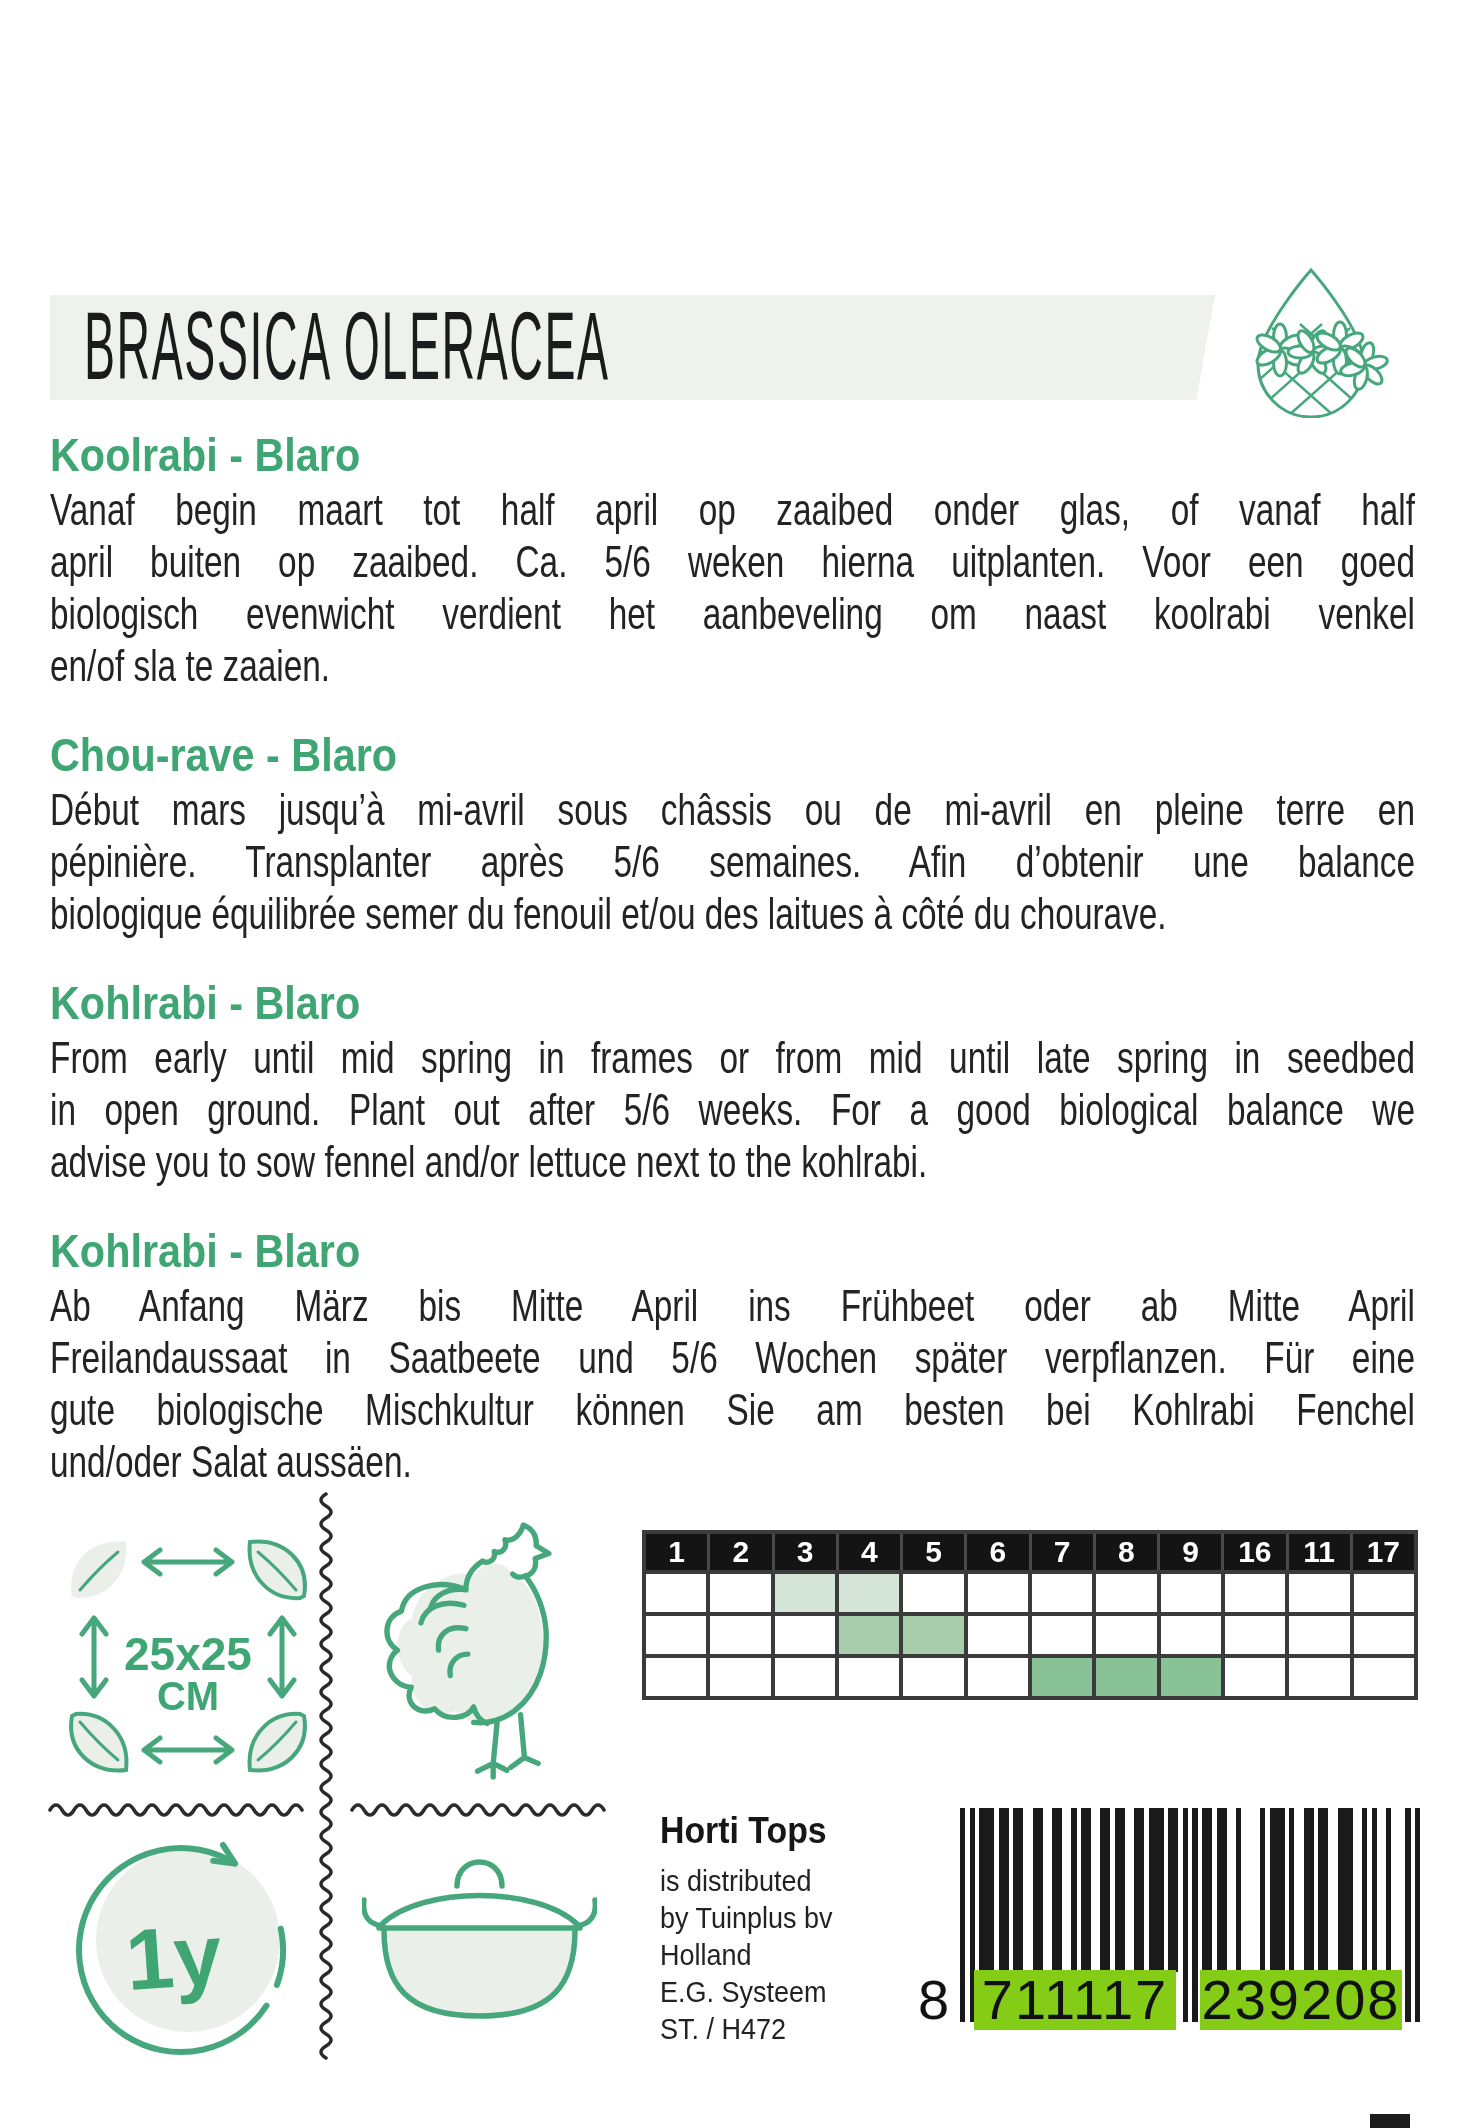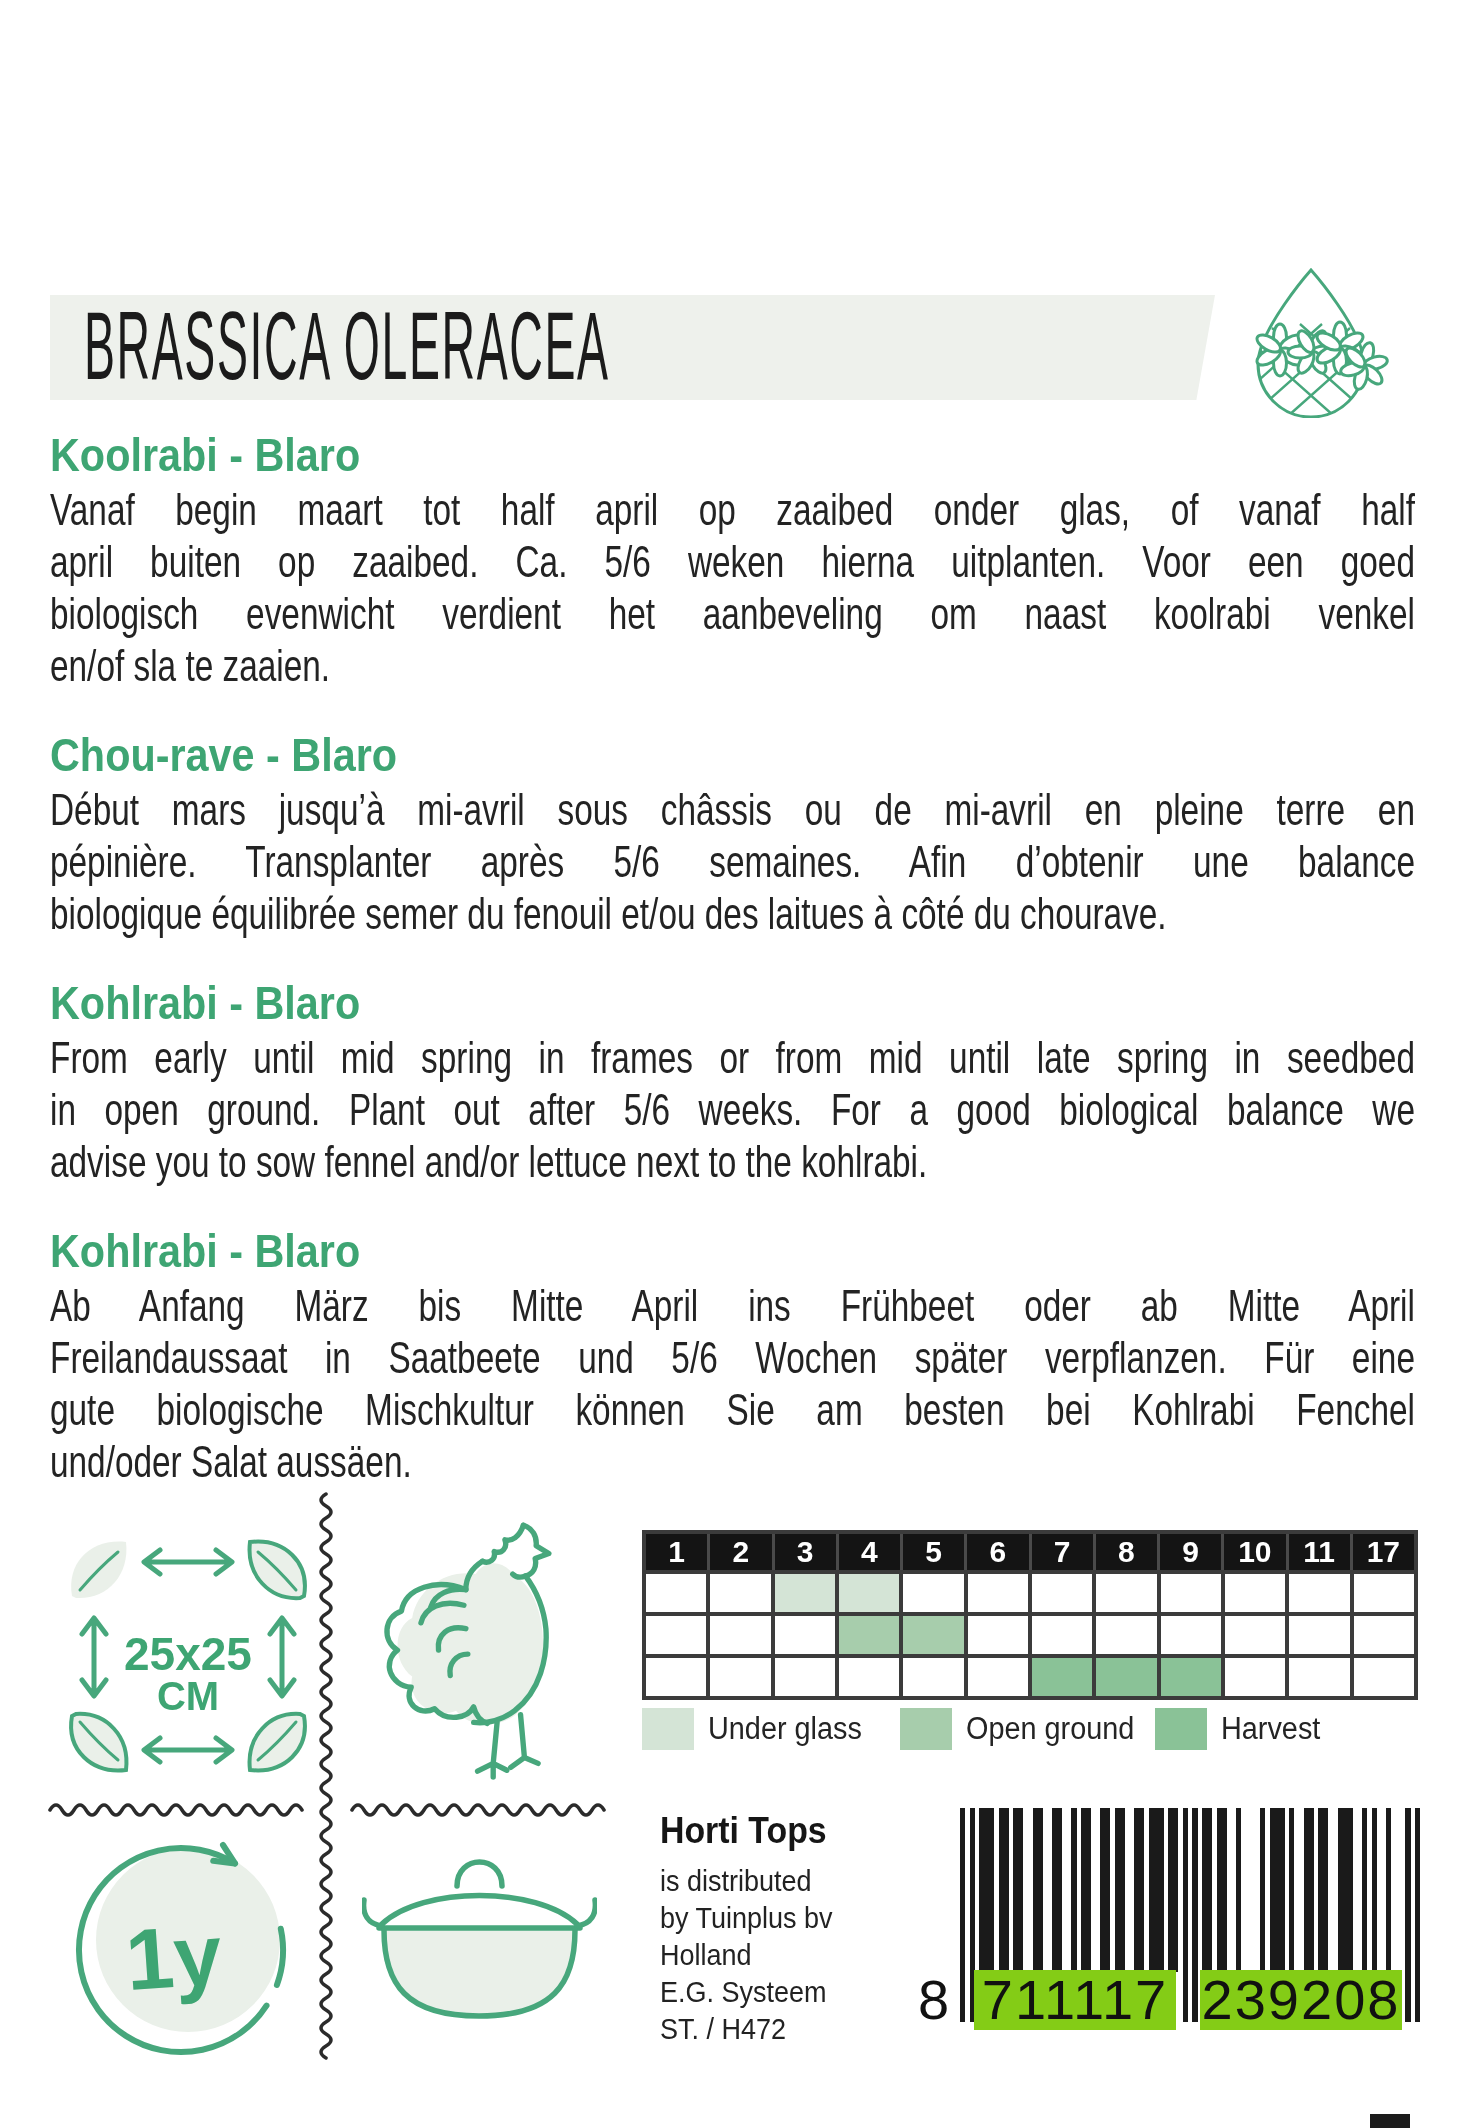--- a/index.html
+++ b/index.html
@@ -238,21 +238,21 @@
     <div class="cal-header">
         <div class="cal-m">1</div>
         <div class="cal-m">2</div>
         <div class="cal-m">3</div>
         <div class="cal-m">4</div>
         <div class="cal-m">5</div>
         <div class="cal-m">6</div>
         <div class="cal-m">7</div>
         <div class="cal-m">8</div>
         <div class="cal-m">9</div>
-        <div class="cal-m">10</div>
+        <div class="cal-m">16</div>
         <div class="cal-m">11</div>
         <div class="cal-m">17</div>
       </div>
     <div class="cal-grid">
         <div class="cal-c"></div>
         <div class="cal-c"></div>
         <div class="cal-c" style="background: rgb(212, 228, 214);"></div>
         <div class="cal-c" style="background: rgb(212, 228, 214);"></div>
         <div class="cal-c"></div>
         <div class="cal-c"></div>
@@ -280,34 +280,20 @@
         <div class="cal-c"></div>
         <div class="cal-c"></div>
         <div class="cal-c"></div>
         <div class="cal-c" style="background: rgb(138, 194, 151);"></div>
         <div class="cal-c" style="background: rgb(138, 194, 151);"></div>
         <div class="cal-c" style="background: rgb(138, 194, 151);"></div>
         <div class="cal-c"></div>
         <div class="cal-c"></div>
         <div class="cal-c"></div>
       </div>
-    <div class="legend">
-      <div class="legend-item" style="left:0;">
-        <div class="swatch" style="background: rgb(212, 228, 214);"></div>
-        <div class="legend-label">Under glass</div>
-      </div>
-      <div class="legend-item" style="left:258px;">
-        <div class="swatch" style="background: rgb(167, 205, 172);"></div>
-        <div class="legend-label">Open ground</div>
-      </div>
-      <div class="legend-item" style="left:513px;">
-        <div class="swatch" style="background: rgb(138, 194, 151);"></div>
-        <div class="legend-label">Harvest</div>
-      </div>
-    </div>
   </div>
 
   <div class="horti">
     <div class="horti-name">Horti Tops</div>
     <div class="horti-line">is distributed</div>
     <div class="horti-line">by Tuinplus bv</div>
     <div class="horti-line">Holland</div>
     <div class="horti-line">E.G. Systeem</div>
     <div class="horti-line">ST. / H472</div>
   </div>

